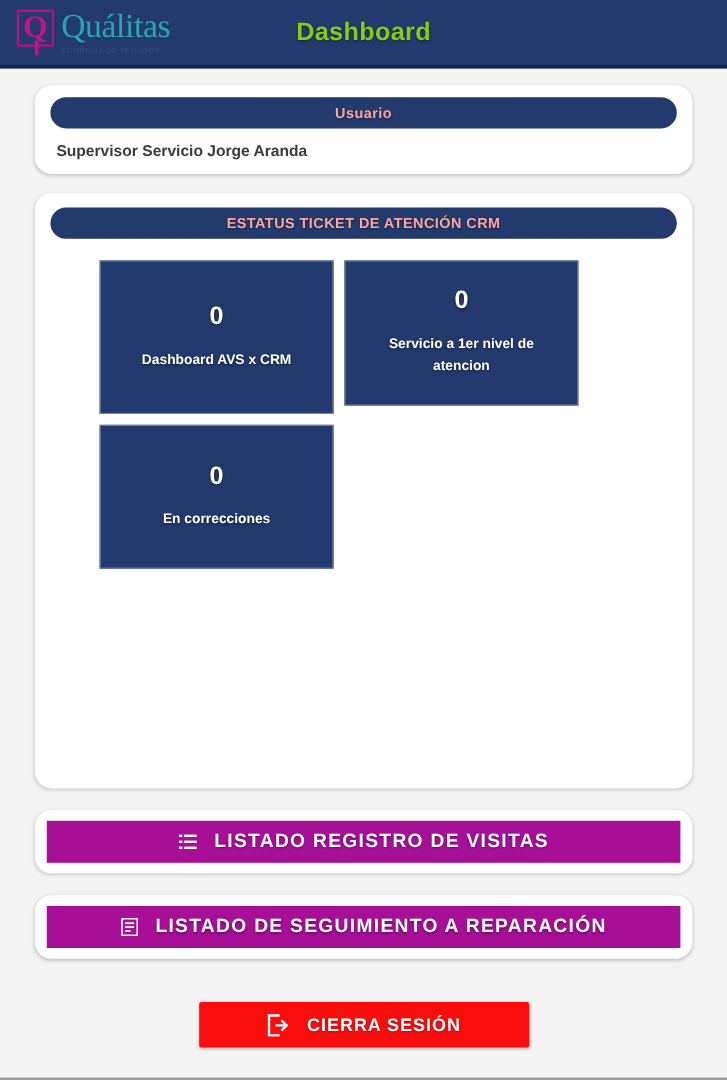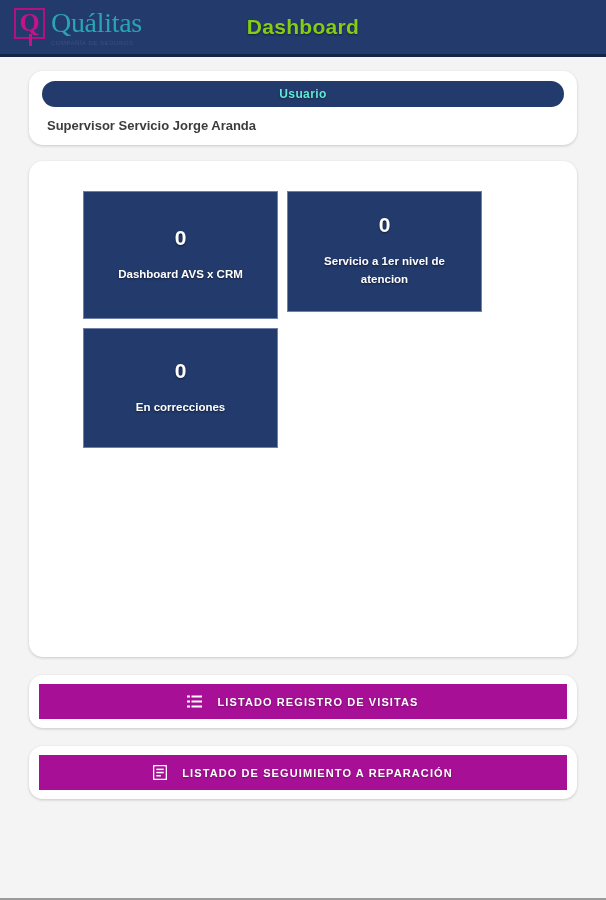--- a/index.html
+++ b/index.html
@@ -111,21 +111,21 @@
     margin: 0 29px;
   }
 
   .pill {
     background: #233a6c;
     border-radius: 16px;
     height: 26px;
     display: flex;
     align-items: center;
     justify-content: center;
-    color: #5eead4;
+    color: #fca5a5;
     font-size: 12px;
     font-weight: bold;
     letter-spacing: .4px;
     text-shadow: 0 1px 2px rgba(0,0,0,.4);
   }
 
   
   .user-card {
     margin-top: 14px;
     padding: 10px 13px 12px 13px;
@@ -189,21 +189,21 @@
     margin-top: 18px;
     padding: 9px 10px;
   }
   .action-btn {
     width: 100%;
     height: 35px;
     background: #a80f97;
     border: none;
     color: #ffffff;
     font-family: "Liberation Sans", sans-serif;
-    font-size: 11px;
+    font-size: 16px;
     font-weight: bold;
     letter-spacing: 1.1px;
     display: flex;
     align-items: center;
     justify-content: center;
     gap: 15px;
     cursor: pointer;
     text-shadow: 0 1px 2px rgba(0,0,0,.35);
   }
   .action-btn svg { flex: 0 0 auto; }
@@ -255,20 +255,21 @@
   </div>
 
   <div class="content">
 
     <div class="card user-card">
       <div class="pill">Usuario</div>
       <div class="user-name">Supervisor Servicio Jorge Aranda</div>
     </div>
 
     <div class="card status-card">
+      <div class="pill">ESTATUS TICKET DE ATENCIÓN CRM</div>
 
       <div class="tiles">
         <div class="tile tile-a">
           <div class="tile-value">0</div>
           <div class="tile-label">Dashboard AVS x CRM</div>
         </div>
         <div class="tile tile-b">
           <div class="tile-value">0</div>
           <div class="tile-label">Servicio a 1er nivel de atencion</div>
         </div>
@@ -301,15 +302,25 @@
         <svg width="14" height="15" viewBox="0 0 14 15">
           <rect x="0.5" y="0.5" width="13" height="14" rx="1.2" fill="none" stroke="#ffffff" stroke-width="1.6"></rect>
           <rect x="3.3" y="3.6" width="7.4" height="1.5" fill="#ffffff"></rect>
           <rect x="3.3" y="6.8" width="7.4" height="1.5" fill="#ffffff"></rect>
           <rect x="3.3" y="10" width="4.6" height="1.5" fill="#ffffff"></rect>
         </svg>
         <span>LISTADO DE SEGUIMIENTO A REPARACIÓN</span>
       </button>
     </div>
 
+    <div class="logout-wrap">
+      <button class="logout-btn">
+        <svg width="18" height="19" viewBox="0 0 18 19">
+          <path d="M10.2,1.2 H2.2 V17.8 H10.2" fill="none" stroke="#ffffff" stroke-width="2" stroke-linecap="square"></path>
+          <path d="M8.6,9.5 H16.4" stroke="#ffffff" stroke-width="2" stroke-linecap="square"></path>
+          <path d="M13.2,5.9 L16.8,9.5 L13.2,13.1" fill="none" stroke="#ffffff" stroke-width="2" stroke-linecap="square" stroke-linejoin="miter"></path>
+        </svg>
+        <span>CIERRA SESIÓN</span>
+      </button>
+    </div>
 
   </div>
 </div>
 
 </body></html>

